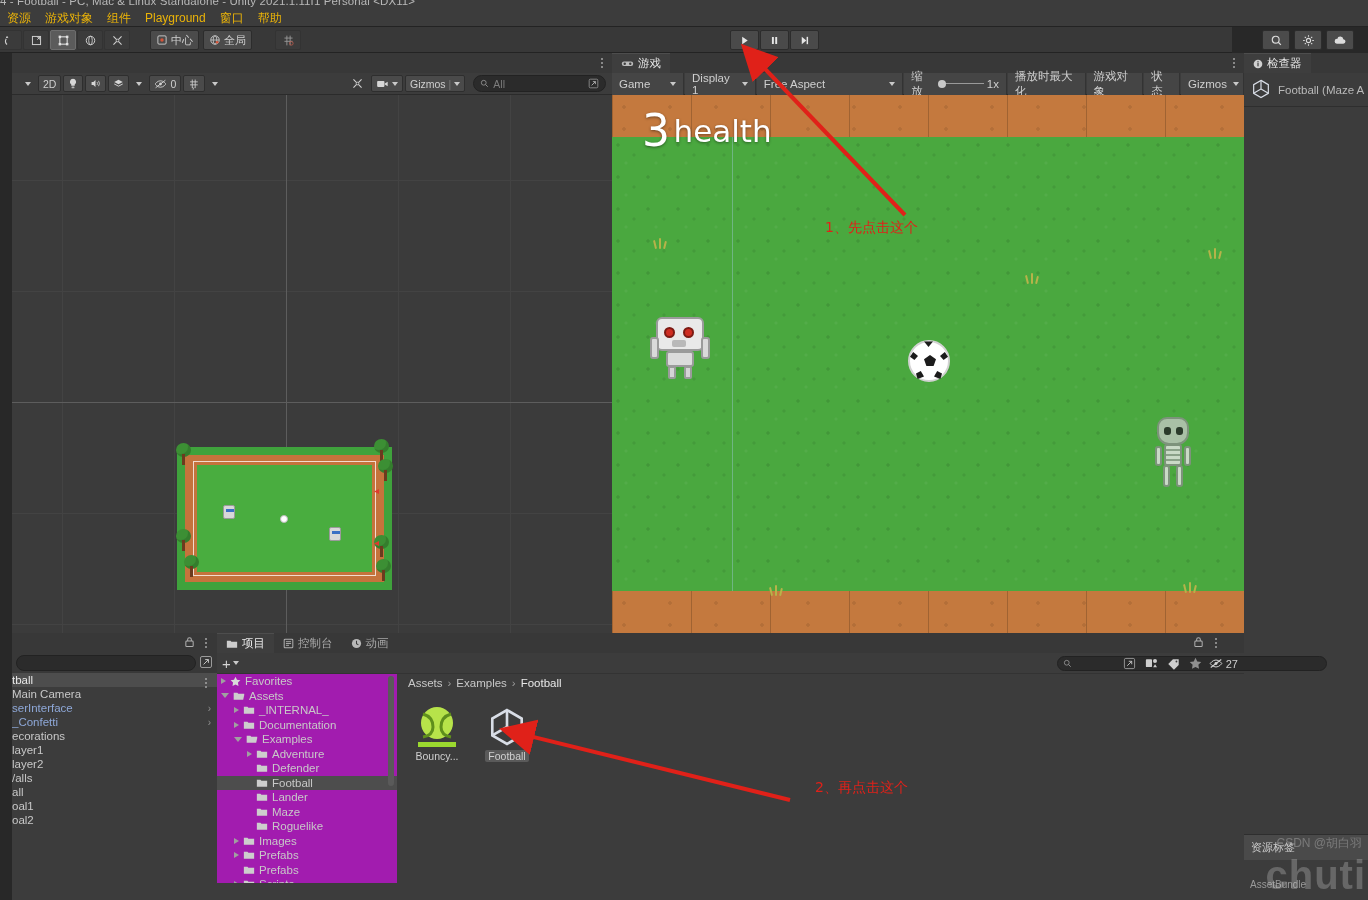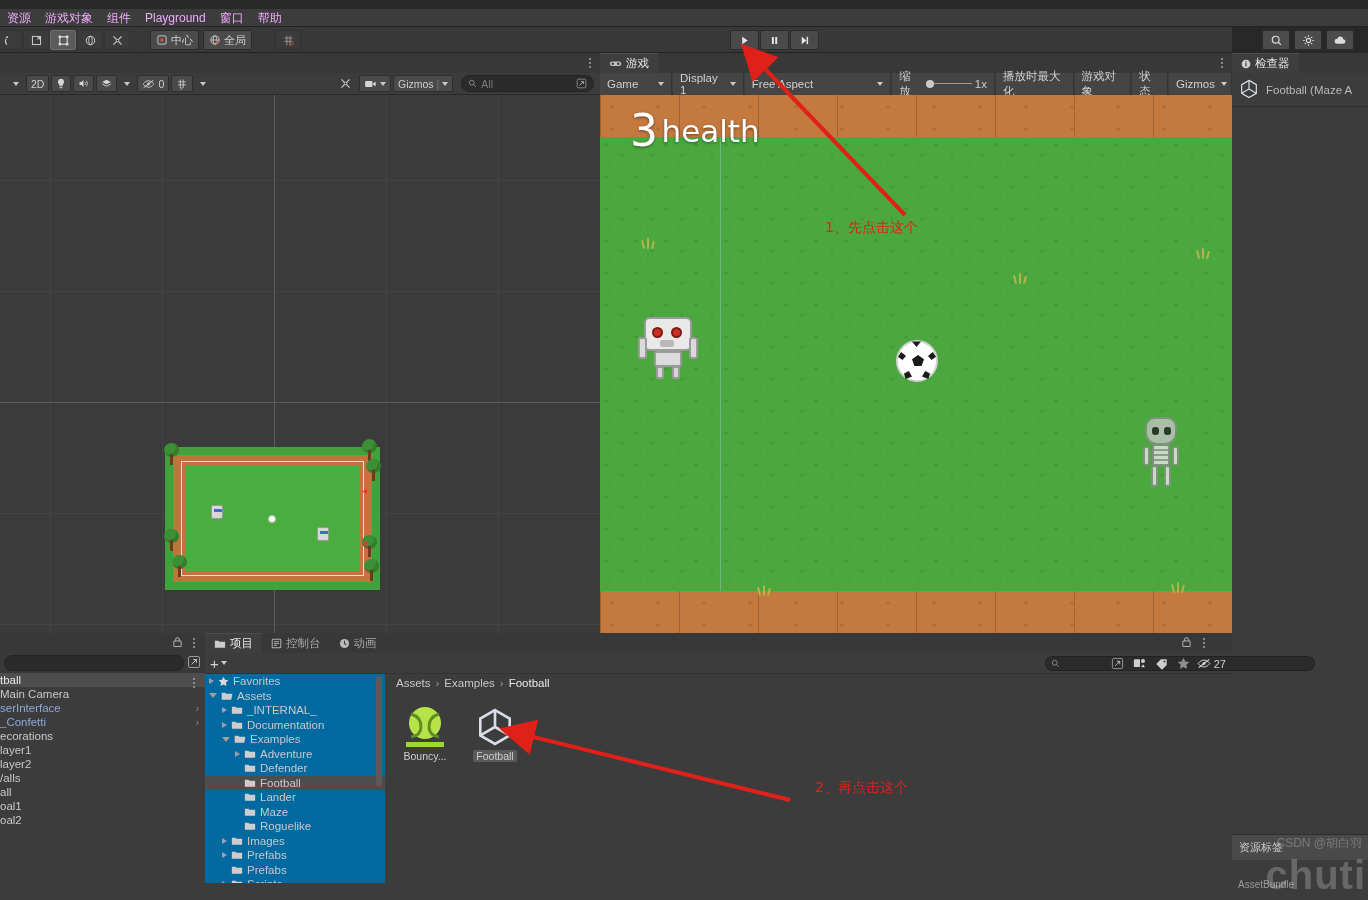--- a/index.html
+++ b/index.html
@@ -23,21 +23,21 @@
   }
 
   
   .menubar{
     position:absolute; left:0; top:9px; width:1368px; height:18px;
     background:#3c3c3c; display:flex; align-items:center;
     border-bottom:1px solid #232323;
   }
   .menubar .mi{
     padding:0 7px; height:18px; line-height:18px;
-    font-size:12px; color:#f0abfc; white-space:nowrap; cursor:default;
+    font-size:12px; color:#eab308; white-space:nowrap; cursor:default;
   }
 
   
   .toolbar{
     position:absolute; left:0; top:27px; width:1232px; height:26px;
     background:#383838; border-bottom:1px solid #232323;
   }
   .tb-grp{ position:absolute; top:3px; display:flex; align-items:center; gap:1px; }
   .tbtn{
     height:20px; min-width:26px; padding:0 5px;
@@ -47,21 +47,21 @@
   }
   .tbtn.flat{ background:#3b3b3b; border-color:#333; }
   .tbtn.on{ background:#5b5b5b; border-color:#6d6d6d; }
   .tbtn svg{ display:block; }
   .play-grp{ left:730px; }
   .play-grp .tbtn{ min-width:29px; background:#4a4a4a;}
   .right-grp{ left:1262px; }
   .right-grp .tbtn{ min-width:28px; }
 
   
-  .panel{ position:absolute; background:#383838; }
+  .panel{ position:absolute; background:#383838;margin-left:12px; }
   .panel-tabs{
     height:20px; background:#383838; display:flex; align-items:flex-end;
     position:relative;
   }
   .ptab{
     height:20px; padding:0 9px; display:flex; align-items:center; gap:4px;
     font-size:11.5px; color:#a8a8a8; background:#383838; cursor:default;
     border-top:1px solid transparent;
   }
   .ptab.active{ background:#3e3e3e; color:#e6e6e6; border-top:1px solid #4d4d4d;
@@ -186,21 +186,21 @@
   .hrow .chev{ position:absolute; right:6px; color:#8f8f8f; font-size:10px; }
   .hrow .kb{ position:absolute; right:5px; top:2px; }
 
   
   #project{ left:205px; top:633px; width:1027px; height:267px; background:#3c3c3c; }
   .proj-toolbar{ position:absolute; left:0; top:20px; width:1027px; height:21px; background:#3c3c3c; display:flex; align-items:center; padding:0 5px; gap:6px; border-bottom:1px solid #333;}
   .plus{ display:flex; align-items:center; gap:2px; color:#d4d4d4; font-size:15px; cursor:default; }
   .proj-search{ position:absolute; left:840px; top:3px; width:270px; height:15px; background:#2b2b2b; border:1px solid #222; border-radius:8px; display:flex; align-items:center; padding:0 5px; gap:4px;}
   .proj-rtools{ position:absolute; right:6px; top:2px; display:flex; align-items:center; gap:4px; }
   .proj-rtools .ic{ width:18px;height:17px; display:flex; align-items:center; justify-content:center; cursor:default;}
-  .proj-split-l{ position:absolute; left:0; top:41px; width:180px; bottom:17px; background:#0369a1; overflow:hidden;}
+  .proj-split-l{ position:absolute; left:0; top:41px; width:180px; bottom:17px; background:#a21caf; overflow:hidden;}
   .proj-split-r{ position:absolute; left:183px; top:41px; right:0; bottom:17px; background:#3c3c3c;}
   .tree-row{ height:14.5px; display:flex; align-items:center; gap:4px; font-size:11.5px; color:#c8c8c8; cursor:default; white-space:nowrap;}
   .tree-row.sel{ background:#4d4d4d; }
   .tri{ width:0;height:0;border-top:3.5px solid transparent;border-bottom:3.5px solid transparent;border-left:5px solid #a0a0a0; }
   .tri.open{ border-left:4px solid transparent;border-right:4px solid transparent;border-top:5px solid #a0a0a0; border-bottom:none; }
   .tri.none{ border:none; width:5px; }
   .breadcrumb{ position:absolute; left:0; top:0; height:18px; display:flex; align-items:center; gap:5px; padding-left:8px; font-size:11.5px; color:#c8c8c8;}
   .grid-items{ position:absolute; left:0; top:22px; right:0; bottom:0; padding:8px 0 0 8px; display:flex; gap:12px; align-items:flex-start;}
   .gitem{ width:58px; display:flex; flex-direction:column; align-items:center; cursor:default;}
   .gitem .thumb{ width:46px;height:46px; display:flex; align-items:center; justify-content:center;}
@@ -220,20 +220,23 @@
   .wm{ position:absolute; color:rgba(230,230,230,.30); white-space:nowrap; }
   .wm.small{ right:6px; bottom:48px; font-size:12px; }
   .wm.big{ right:2px; bottom:2px; font-size:40px; font-weight:bold; color:rgba(215,215,215,.28); letter-spacing:1px;}
   .scroll-v{ position:absolute; width:6px; background:#5a5a5a; border-radius:3px; }
 </style>
 </head>
 <body>
 
 <div id="app">
 
+  <div class="titlebar">
+    <div class="txt">4 - Football - PC, Mac &amp; Linux Standalone - Unity 2021.1.11f1 Personal &lt;DX11&gt;</div>
+  </div>
 
   <div class="menubar">
     <div class="mi">资源</div>
     <div class="mi">游戏对象</div>
     <div class="mi">组件</div>
     <div class="mi">Playground</div>
     <div class="mi">窗口</div>
     <div class="mi">帮助</div>
   </div>
 

